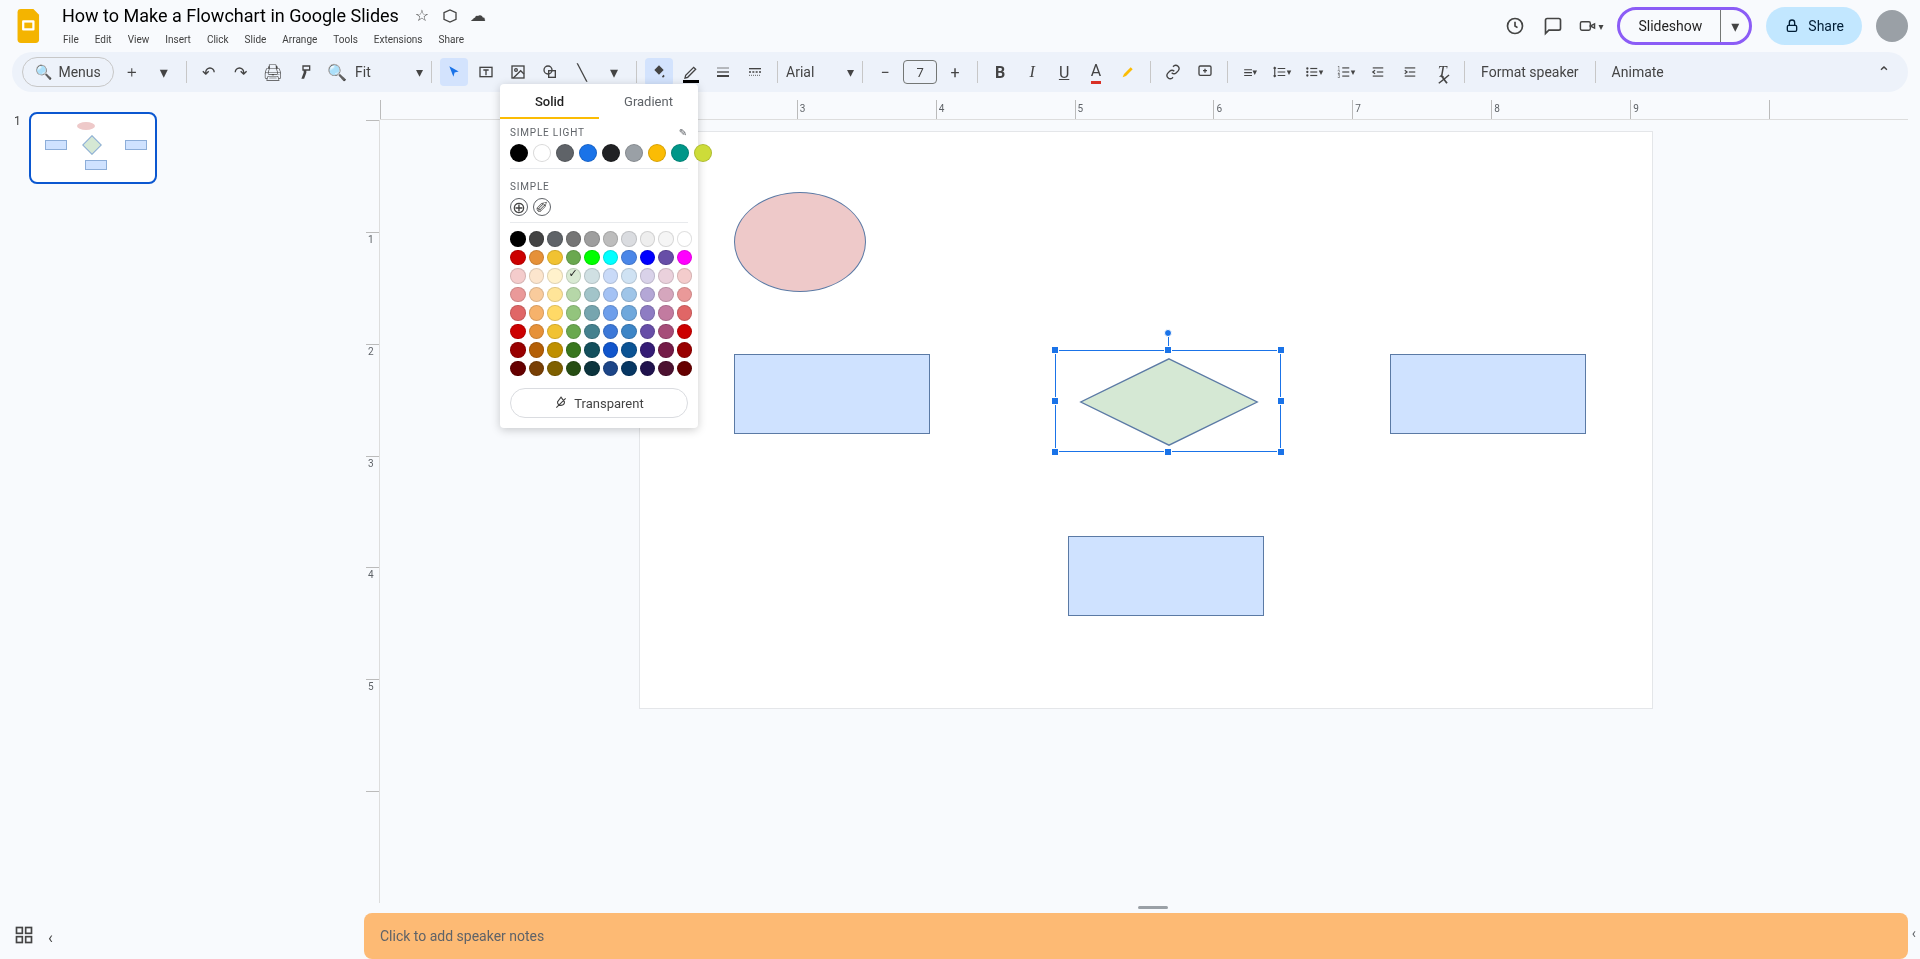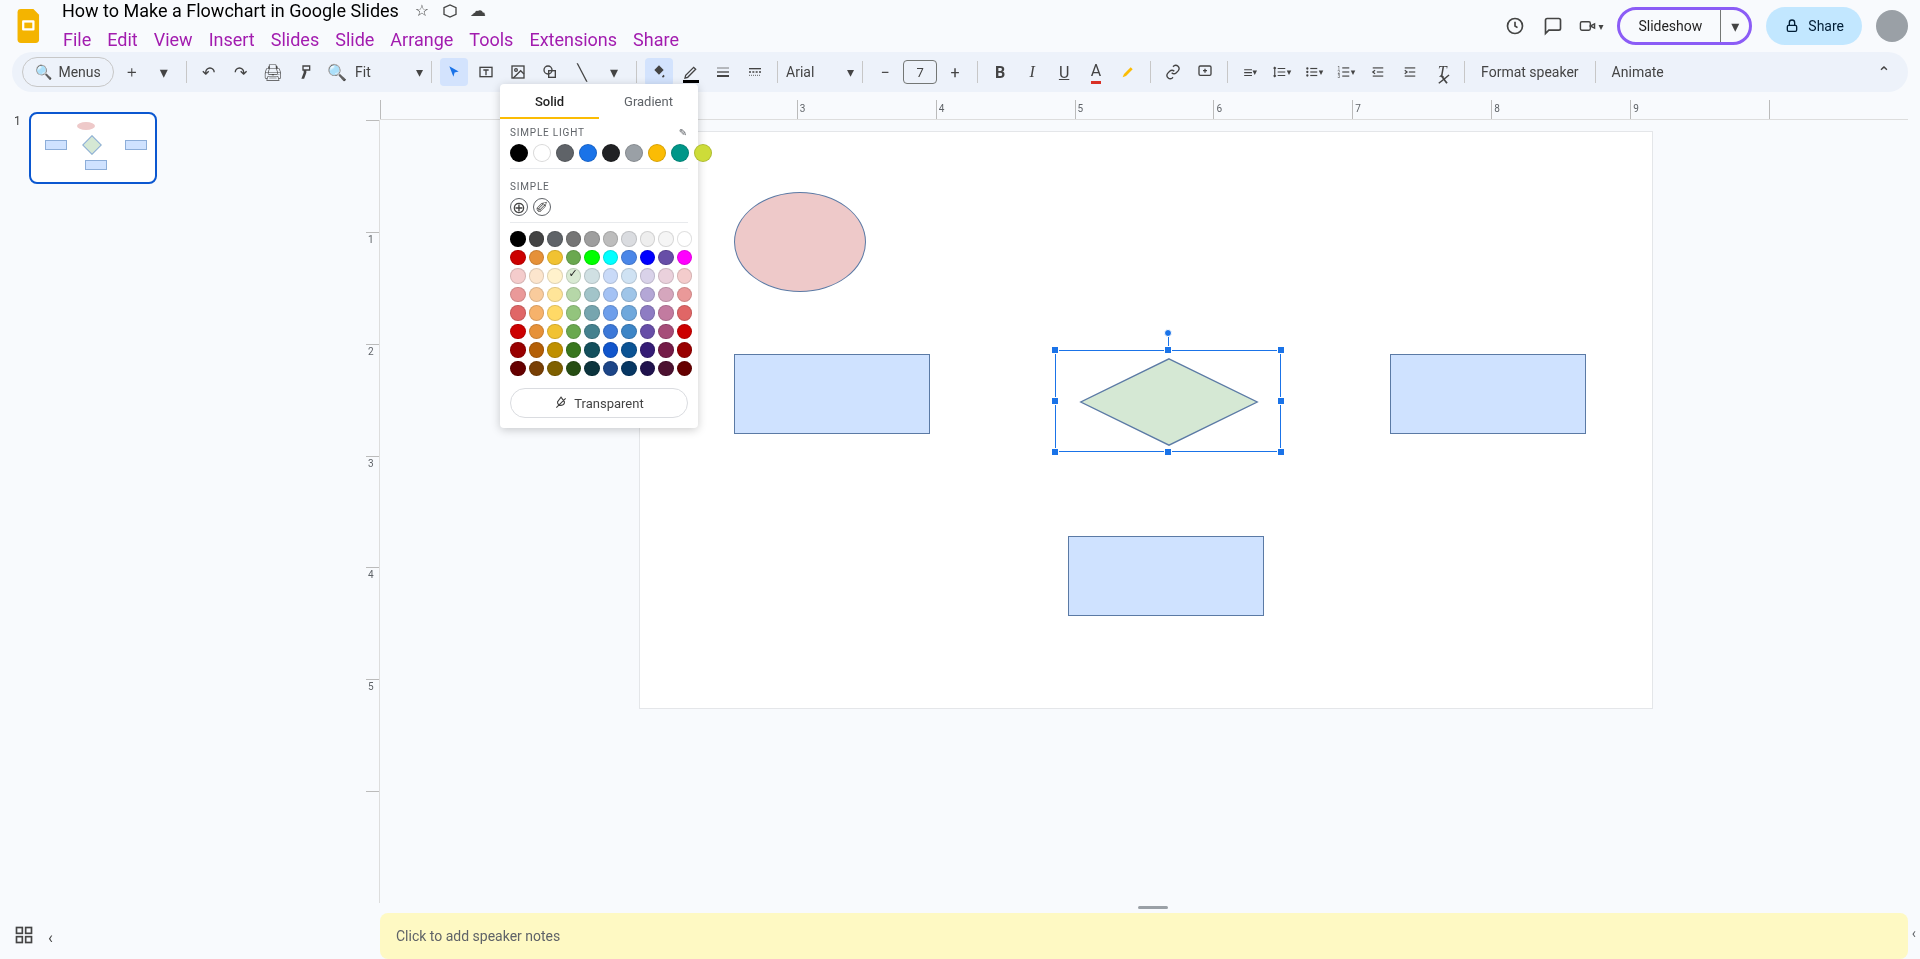--- a/index.html
+++ b/index.html
@@ -8,21 +8,21 @@
 
 .titlebar { display: flex; align-items: center; height: 52px; padding: 4px 12px; }
 .slides-logo { width: 36px; height: 36px; display: flex; align-items: center; justify-content: center; margin-right: 8px; }
 .slides-logo svg { width: 28px; height: 34px; }
 .title-center { flex: 1; display: flex; flex-direction: column; }
 .title-row { display: flex; align-items: center; gap: 8px; }
 .doc-title { font-size: 18px; color: #000000; padding: 2px 6px; border-radius: 4px; }
 .title-icons { display: flex; gap: 10px; align-items: center; color: #444; }
 .title-icons span { display: flex; width: 18px; height: 18px; align-items: center; justify-content: center; cursor: pointer; }
 .menus { display: flex; gap: 2px; margin-top: 2px; }
-.menu-item { font-size: 18px; padding: 4px 7px; border-radius: 4px; color: #a21caf; cursor: pointer; }
+.menu-item { font-size: 10px; padding: 4px 7px; border-radius: 4px; color: #404040; cursor: pointer; }
 .title-right { display: flex; align-items: center; gap: 14px; margin-left: auto; }
 .tr-icon { width: 24px; height: 24px; display: flex; align-items: center; justify-content: center; cursor: pointer; color: #444; }
 .slideshow-btn { display: flex; align-items: center; border: 3px solid #8b5cf6; border-radius: 24px; height: 38px; overflow: hidden; }
 .slideshow-btn .main { padding: 0 18px; font-size: 14px; color: #1f1f1f; border-right: 1px solid #747775; height: 100%; display: flex; align-items: center; }
 .slideshow-btn .drop { width: 28px; display: flex; align-items: center; justify-content: center; }
 .share-btn { background: #c2e7ff; border-radius: 24px; height: 38px; padding: 0 18px; display: flex; align-items: center; gap: 8px; font-size: 14px; color: #001d35; }
 .avatar { width: 32px; height: 32px; border-radius: 50%; background: #9aa0a6; }
 
 
 .toolbar { margin: 0 12px 8px 12px; background: #edf2fa; border-radius: 24px; height: 40px; display: flex; align-items: center; padding: 0 10px; gap: 4px; }
@@ -69,21 +69,21 @@
 .sel-box { position: absolute; left: 415px; top: 218px; width: 226px; height: 102px; border: 1px solid #1a73e8; }
 .handle { position: absolute; width: 8px; height: 8px; background: #1a73e8; border:1px solid #fff; }
 .h-tl{left:-5px;top:-5px;} .h-tm{left:calc(50% - 4px);top:-5px;} .h-tr{right:-5px;top:-5px;}
 .h-ml{left:-5px;top:calc(50% - 4px);} .h-mr{right:-5px;top:calc(50% - 4px);}
 .h-bl{left:-5px;bottom:-5px;} .h-bm{left:calc(50% - 4px);bottom:-5px;} .h-br{right:-5px;bottom:-5px;}
 .rot { position:absolute; left:calc(50% - 4px); top:-22px; width:8px;height:8px;border-radius:50%;background:#1a73e8;border:1px solid #fff;}
 .rot::after{content:'';position:absolute;left:3px;top:7px;width:1px;height:14px;background:#1a73e8;}
 .diamond { position: absolute; left: 18px; top: 6px; width: 190px; height: 90px; }
 .diamond svg { width: 100%; height: 100%; }
 
-.speaker { position: absolute; left: 200px; right: 12px; bottom: 0; height: 46px; background: #fef9c3; border-radius: 8px; display: flex; align-items: center; padding: 0 16px; color: #5f6368; font-size: 14px; }
+.speaker { position: absolute; left: 184px; right: 12px; bottom: 0; height: 46px; background: #fdba74; border-radius: 8px; display: flex; align-items: center; padding: 0 16px; color: #5f6368; font-size: 14px; }
 .speaker-drag { position:absolute; left: calc(50% + 88px); bottom: 50px; width: 30px; height: 3px; background:#9aa0a6; border-radius:2px; }
 
 
 .popover { position: absolute; left: 500px; top: 84px; width: 198px; background: #fff; border-radius: 4px; box-shadow: 0 2px 10px rgba(0,0,0,.2); z-index: 100; padding-bottom: 10px; }
 .pop-tabs { display: flex; }
 .pop-tab { flex: 1; text-align: center; font-size: 13px; padding: 10px 0 8px 0; color: #5f6368; cursor: pointer; }
 .pop-tab.active { color: #1f1f1f; border-bottom: 2px solid #fbbc04; font-weight: 500; }
 .pop-section { padding: 8px 10px 4px 10px; font-size: 10px; letter-spacing: .8px; color: #5f6368; display:flex; justify-content:space-between; align-items:center; }
 .pop-hr { border: none; border-top: 1px solid #e8eaed; margin: 4px 10px; }
 .swatch-row { display: flex; gap: 5px; padding: 2px 10px; }
@@ -120,21 +120,21 @@
             </svg>
           </span>
         <span>☁</span>
       </div>
     </div>
     <div class="menus">
       <span class="menu-item">File</span>
       <span class="menu-item">Edit</span>
       <span class="menu-item">View</span>
       <span class="menu-item">Insert</span>
-      <span class="menu-item">Slides</span>
+      <span class="menu-item">Click</span>
       <span class="menu-item">Slide</span>
       <span class="menu-item">Arrange</span>
       <span class="menu-item">Tools</span>
       <span class="menu-item">Extensions</span>
       <span class="menu-item">Share</span>
     </div>
   </div>
   <div class="title-right">
     <div class="tr-icon">
         <svg width="20" height="20" viewBox="0 0 24 24" fill="none" stroke="currentColor" stroke-width="2">

